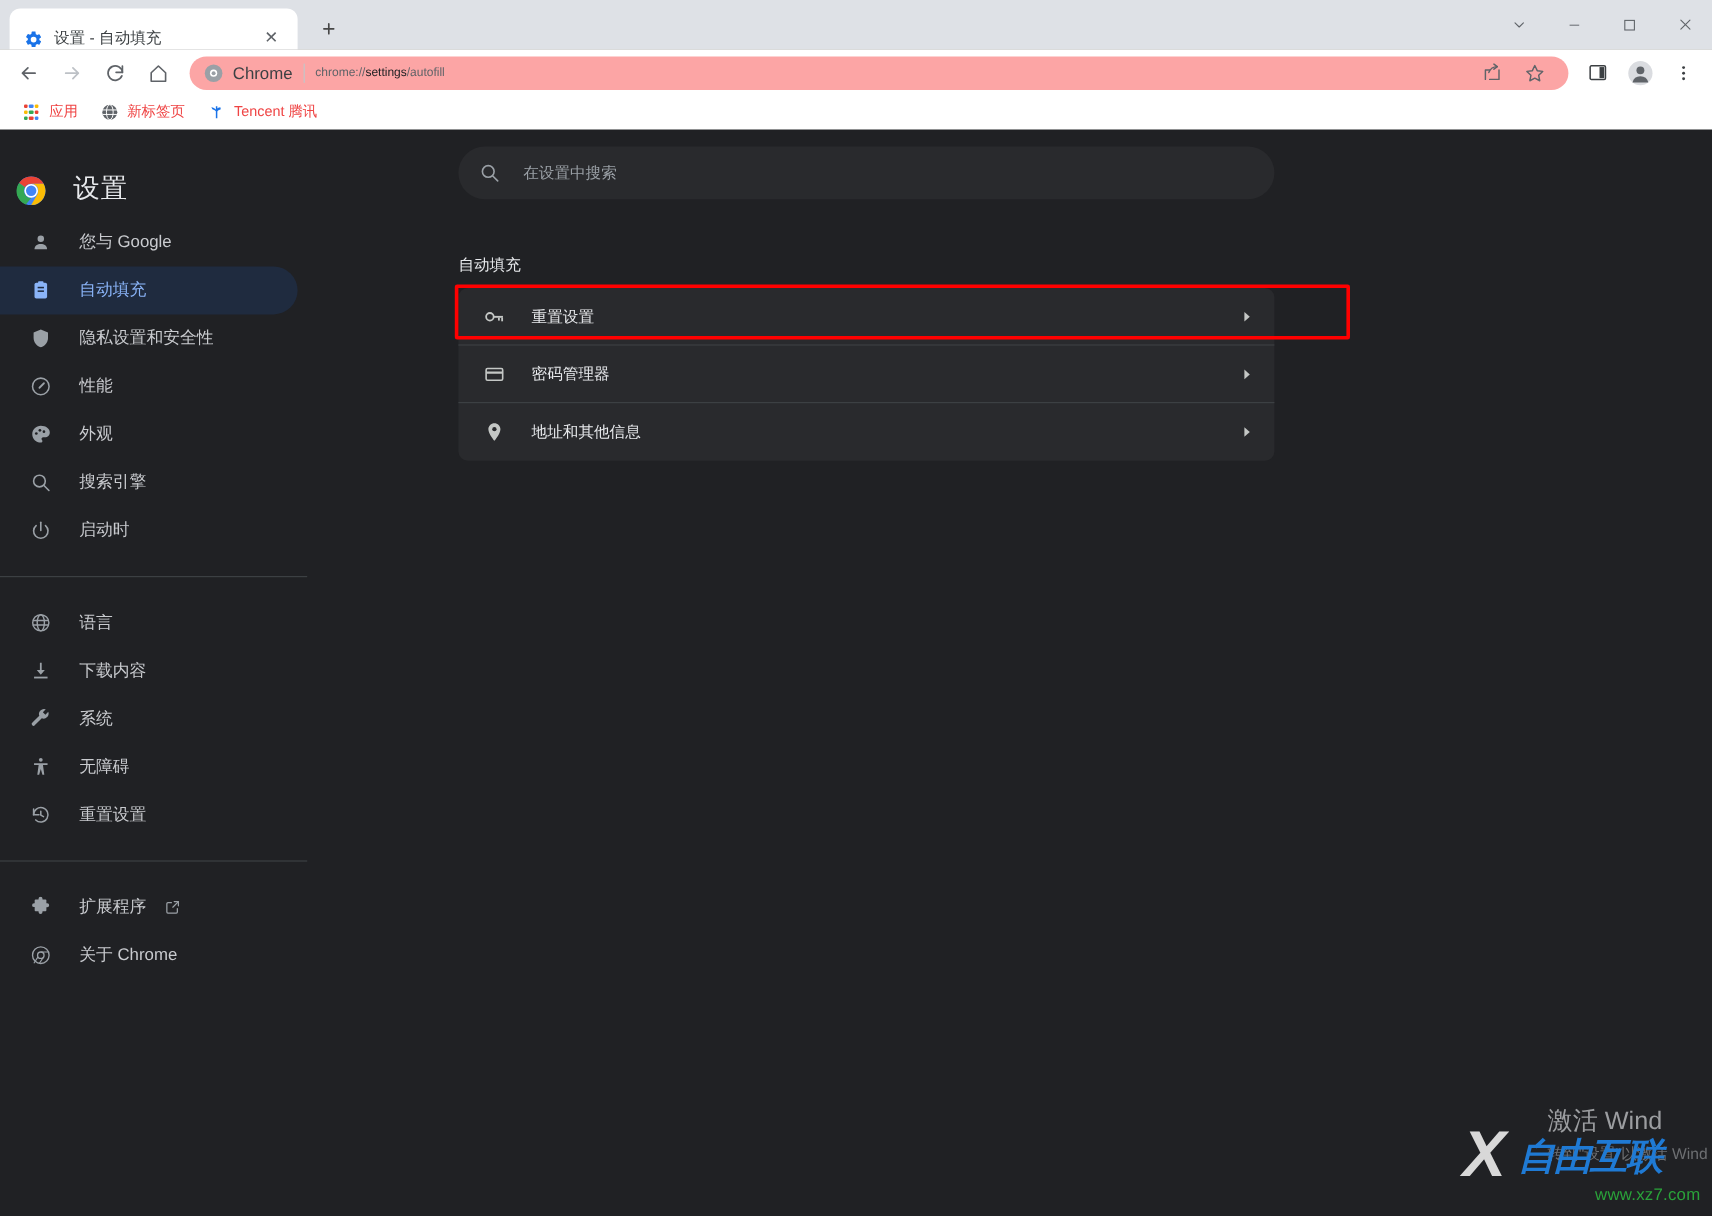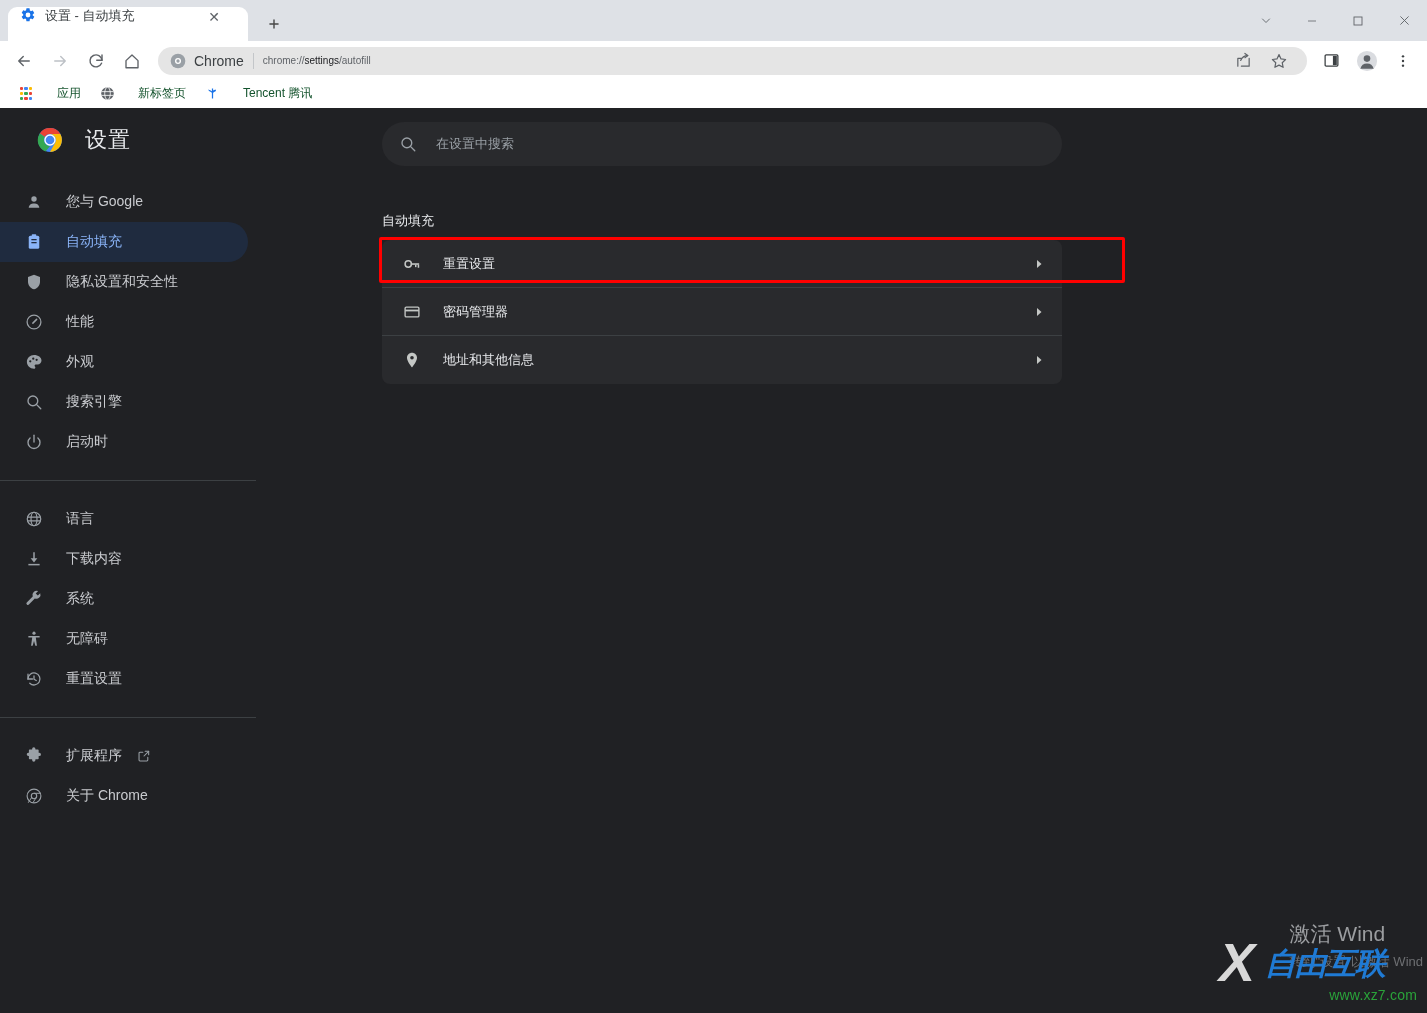--- a/index.html
+++ b/index.html
@@ -15,22 +15,22 @@
     position: absolute; left: 0; top: 0; width: 1427px; height: 41px;
     background: #dee1e6;
     display: flex; align-items: flex-end;
   }
   .tab {
     position: relative;
     margin-left: 8px;
     width: 240px; height: 34px;
     background: #ffffff;
     border-radius: 9px 9px 0 0;
-    display: flex; align-items: flex-start;
-    padding: 0 24px 0 12px;
+    display: flex; align-items: flex-end;
+    padding: 0 12px 0 12px;
     cursor: default;
   }
   .tab-favicon { width: 16px; height: 16px; flex: 0 0 16px; position: relative; }
   .tab-title {
     flex: 1 1 auto;
     font-size: 13px; color: #3c4043;
     margin-left: 9px;
     white-space: nowrap; overflow: hidden; text-overflow: ellipsis;
   }
   .tab-close {
@@ -64,21 +64,21 @@
   .tb-icon {
     width: 30px; height: 30px; flex: 0 0 30px;
     display: flex; align-items: center; justify-content: center;
     border-radius: 50%;
     color: #5f6368;
     margin: 0 3px;
   }
   .tb-icon.disabled { color: #bdc1c6; }
   .omnibox {
     flex: 1 1 auto; height: 28px;
-    background: #e5e5e5;
+    background: #fca5a5;
     border-radius: 14px;
     display: flex; align-items: center;
     margin: 0 6px 0 8px;
     padding: 0 10px 0 12px;
     min-width: 0;
   }
   .omni-chrome-icon { width: 16px; height: 16px; flex: 0 0 16px; position: relative; }
   .omni-label {
     font-size: 14px; color: #3c4043; margin-left: 8px; white-space: nowrap;
   }
@@ -97,38 +97,38 @@
     display: flex; align-items: center;
     padding-left: 10px;
     border-bottom: 1px solid #ffffff;
   }
   .bm-item {
     display: flex; align-items: center;
     height: 22px; padding: 0 8px; border-radius: 4px;
     margin-right: 2px;
   }
   .bm-ico { width: 16px; height: 16px; flex: 0 0 16px; position: relative; display:flex; align-items:center; justify-content:center;}
-  .bm-label { font-size: 12px; color: #14532d; margin-left: 23px; white-space: nowrap; }
+  .bm-label { font-size: 12px; color: #ef4444; margin-left: 7px; white-space: nowrap; }
 
   
   .apps-grid { width: 13px; height: 13px; display: grid; grid-template-columns: repeat(3,1fr); grid-template-rows: repeat(3,1fr); gap: 1.5px; }
   .apps-grid i { display:block; border-radius:1px; }
 
   
   .page {
     position: absolute; left: 0; top: 108px; width: 1427px; height: 905px;
     background: #202124;
   }
 
   
   .sidebar {
     position: absolute; left: 0; top: 0; width: 280px; height: 905px;
     padding-top: 0;
   }
-  .brand { display: flex; align-items: center; height: 64px; padding-left: 37px; }
+  .brand { display: flex; align-items: flex-end; height: 64px; padding-left: 13px; }
   .brand-logo { width: 26px; height: 26px; flex: 0 0 26px; position: relative; }
   .brand-text { font-size: 22px; color: #e8eaed; margin-left: 22px; letter-spacing: 1px; }
 
   .nav { padding-top: 10px; }
   .nav-item {
     display: flex; align-items: center;
     height: 40px; margin-right: 32px;
     border-radius: 0 20px 20px 0;
     padding-left: 24px;
     color: #c9cbcf;

